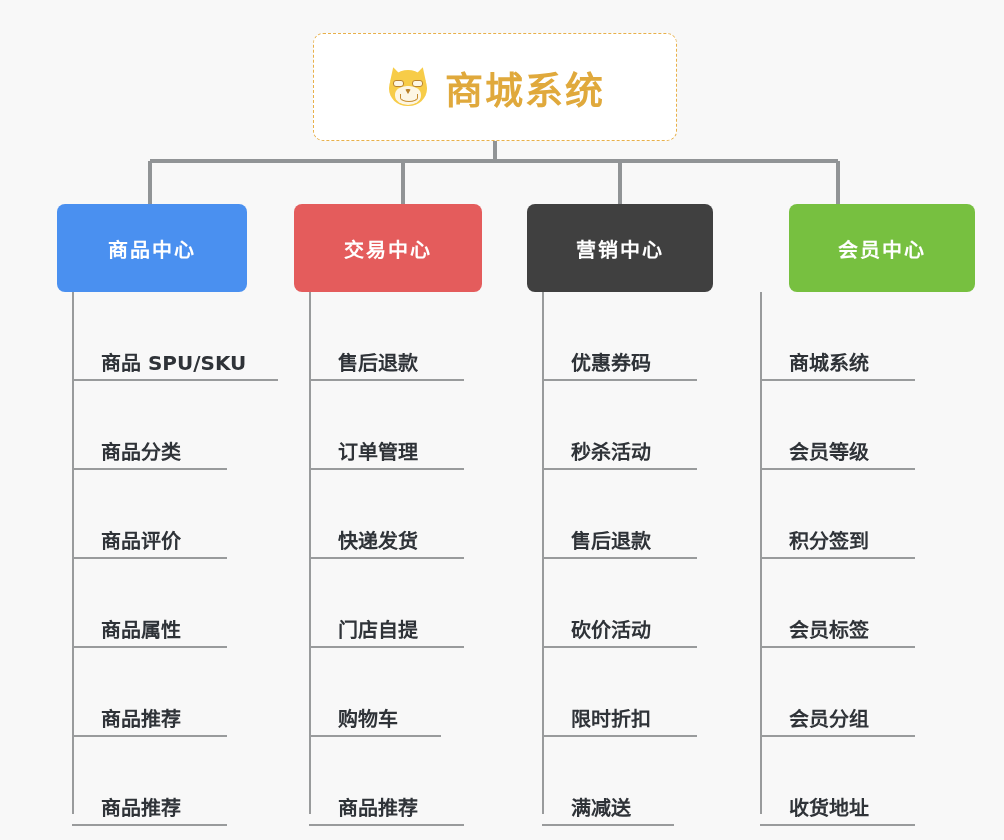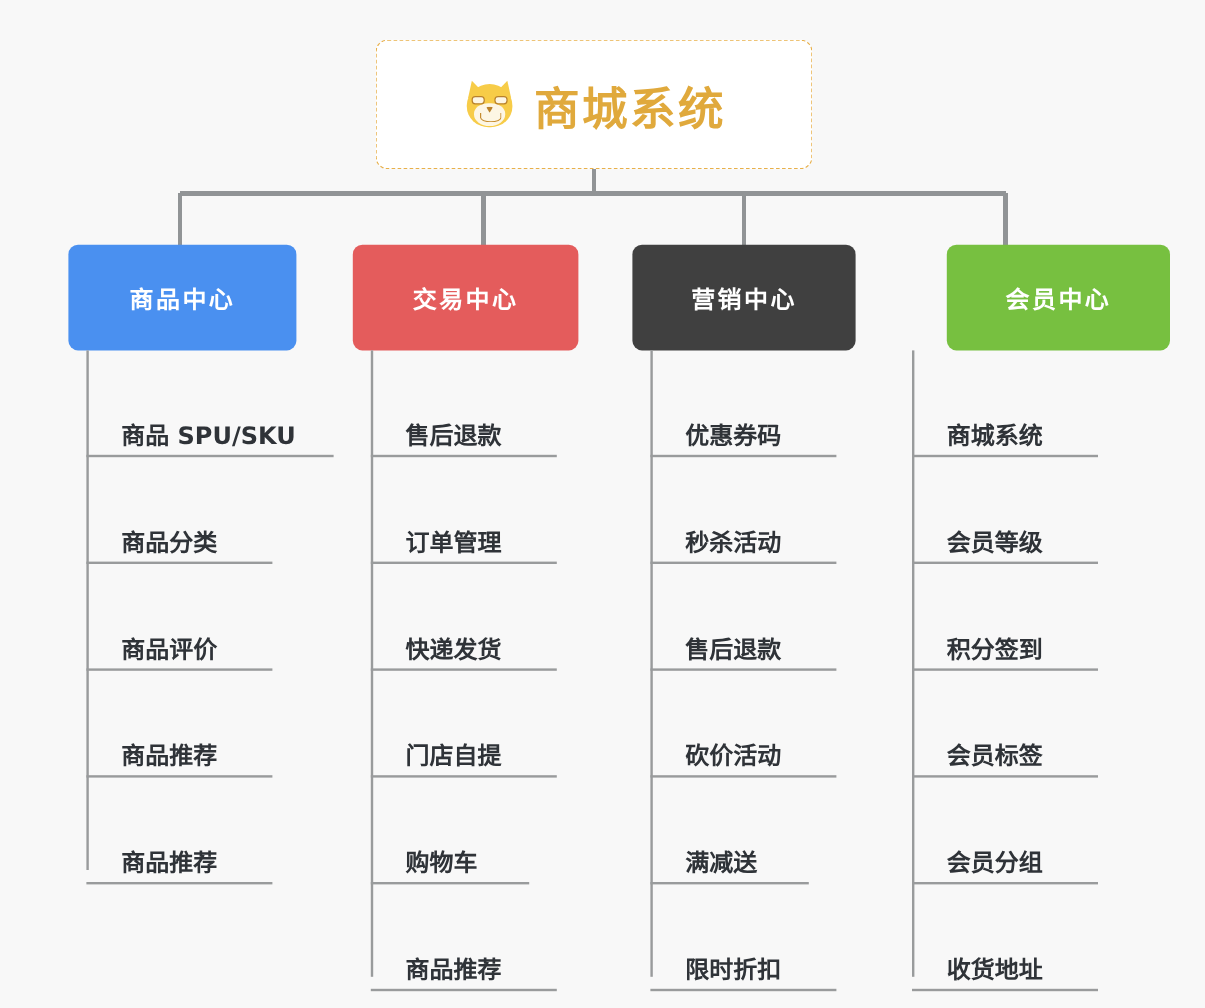--- a/index.html
+++ b/index.html
@@ -231,20 +231,24 @@
           </div>
           <div class="leaf">
             <span class="leaf-label">商品分类</span>
             <span class="leaf-underline" style="width: 155px;"></span>
           </div>
           <div class="leaf">
             <span class="leaf-label">商品评价</span>
             <span class="leaf-underline" style="width: 155px;"></span>
           </div>
           <div class="leaf">
+            <span class="leaf-label">商品属性</span>
+            <span class="leaf-underline" style="width: 155px;"></span>
+          </div>
+          <div class="leaf">
             <span class="leaf-label">商品推荐</span>
             <span class="leaf-underline" style="width: 155px;"></span>
           </div>
           <div class="leaf">
             <span class="leaf-label">商品推荐</span>
             <span class="leaf-underline" style="width: 155px;"></span>
           </div>
         </div>
       </div>
       <div class="branch" style="left: 294px; width: 188px;">
@@ -293,26 +297,26 @@
           </div>
           <div class="leaf">
             <span class="leaf-label">售后退款</span>
             <span class="leaf-underline" style="width: 155px;"></span>
           </div>
           <div class="leaf">
             <span class="leaf-label">砍价活动</span>
             <span class="leaf-underline" style="width: 155px;"></span>
           </div>
           <div class="leaf">
+            <span class="leaf-label">限时折扣</span>
+            <span class="leaf-underline" style="width: 155px;"></span>
+          </div>
+          <div class="leaf">
             <span class="leaf-label">满减送</span>
             <span class="leaf-underline" style="width: 132px;"></span>
-          </div>
-          <div class="leaf">
-            <span class="leaf-label">限时折扣</span>
-            <span class="leaf-underline" style="width: 155px;"></span>
           </div>
         </div>
       </div>
       <div class="branch" style="left: 745px; width: 186px;">
         <div class="branch-header" style="background: rgb(119, 192, 64); width: 186px; margin-left: 44px;">
           <span>会员中心</span>
         </div>
         <div class="leaf-list">
           <div class="leaf">
             <span class="leaf-label">商城系统</span>

